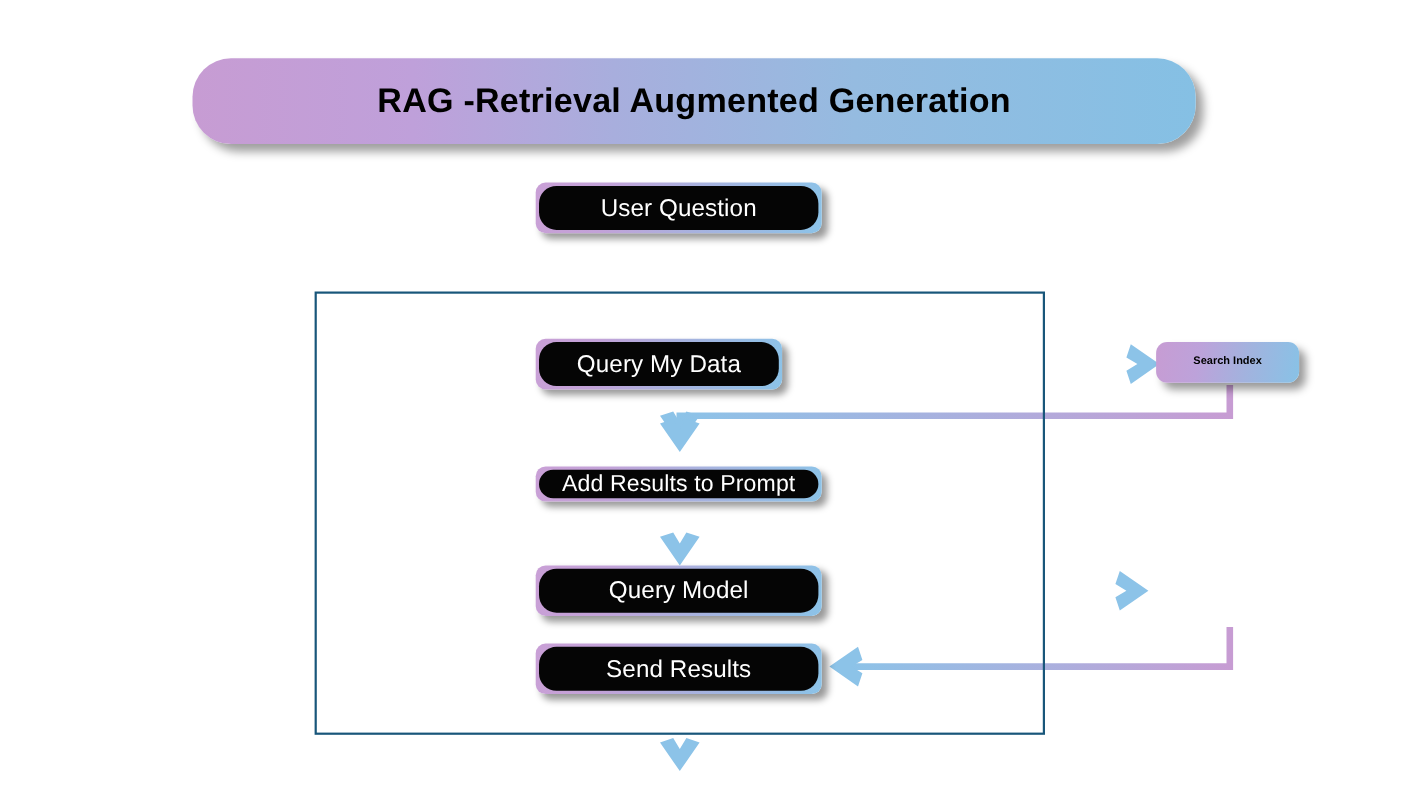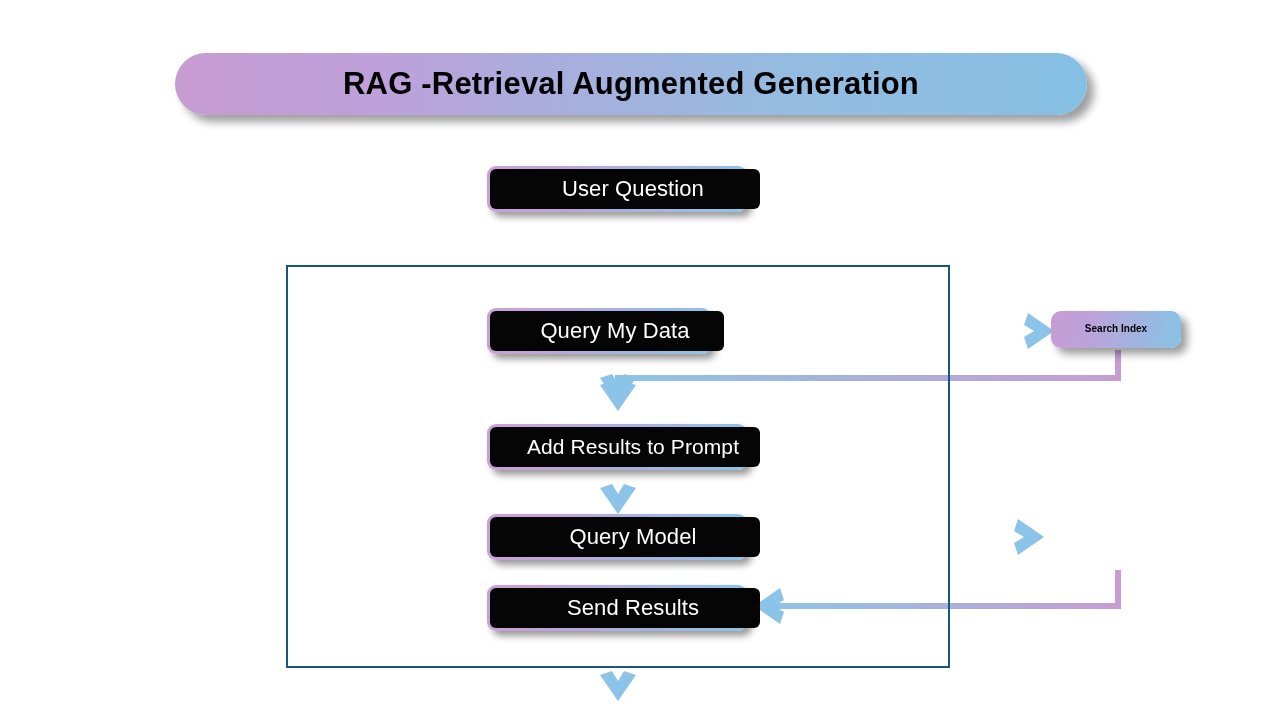--- a/index.html
+++ b/index.html
@@ -30,21 +30,21 @@
     height: 720px;
     overflow: visible;
   }
 
   
   .title-banner {
     position: absolute;
     left: 175px;
     top: 53px;
     width: 912px;
-    height: 62px;
+    height: 78px;
     border-radius: 35px;
     background: linear-gradient(90deg, #c79cd3 0%, #bfa0da 22%, #a8aedd 42%, #95bbe0 66%, #85c0e4 100%);
     box-shadow: 7px 7px 9px rgba(0,0,0,0.38);
     display: flex;
     align-items: center;
     justify-content: center;
     text-align: center;
   }
   .title-banner-text {
     font-size: 31px;
@@ -71,38 +71,37 @@
     position: absolute;
     box-sizing: border-box;
     border-radius: 9px;
     padding: 3px;
     background: linear-gradient(100deg, #c9a0d6 0%, #c2a2d8 25%, #a9b1de 55%, #8cc3e8 100%);
     box-shadow: 5px 5px 7px rgba(0,0,0,0.40);
   }
   .step-inner {
     width: 100%;
     height: 100%;
-    border-radius: 6px;
+    border-radius: 16px;
     background: #050505;
     display: flex;
     align-items: center;
     justify-content: center;
-    padding-left: 16px;
   }
   .step-label {
     color: #ffffff;
     font-size: 22px;
     font-weight: normal;
     white-space: nowrap;
     letter-spacing: 0.1px;
   }
 
   #step-user-question   { left: 487px; top: 166px; width: 260px; height: 46px; }
   #step-query-my-data   { left: 487px; top: 308px; width: 224px; height: 46px; }
-  #step-add-results     { left: 487px; top: 424px; width: 260px; height: 46px; }
+  #step-add-results     { left: 487px; top: 424px; width: 260px; height: 32px; }
   #step-query-model     { left: 487px; top: 514px; width: 260px; height: 46px; }
   #step-send-results    { left: 487px; top: 585px; width: 260px; height: 46px; }
 
   #step-add-results .step-label { font-size: 21px; }
 
   
   .resource {
     position: absolute;
     box-sizing: border-box;
     border-radius: 10px;

